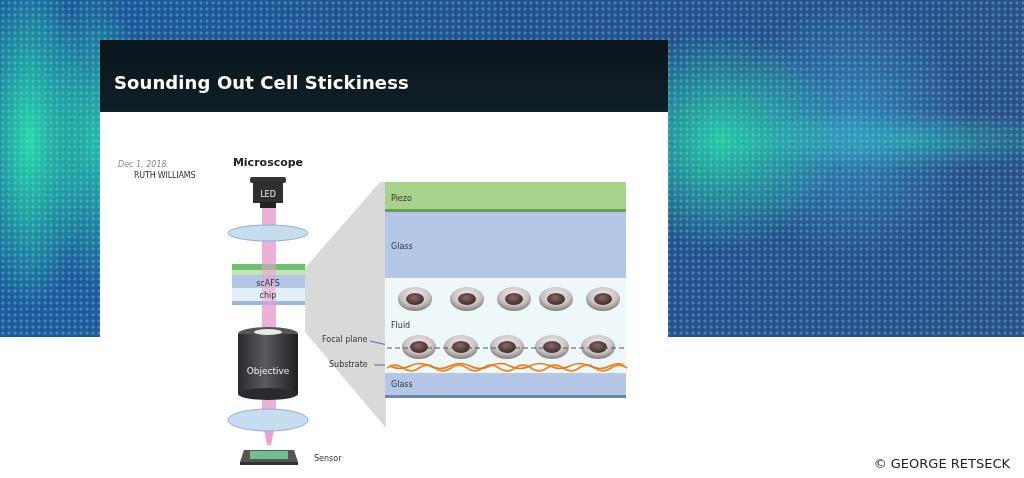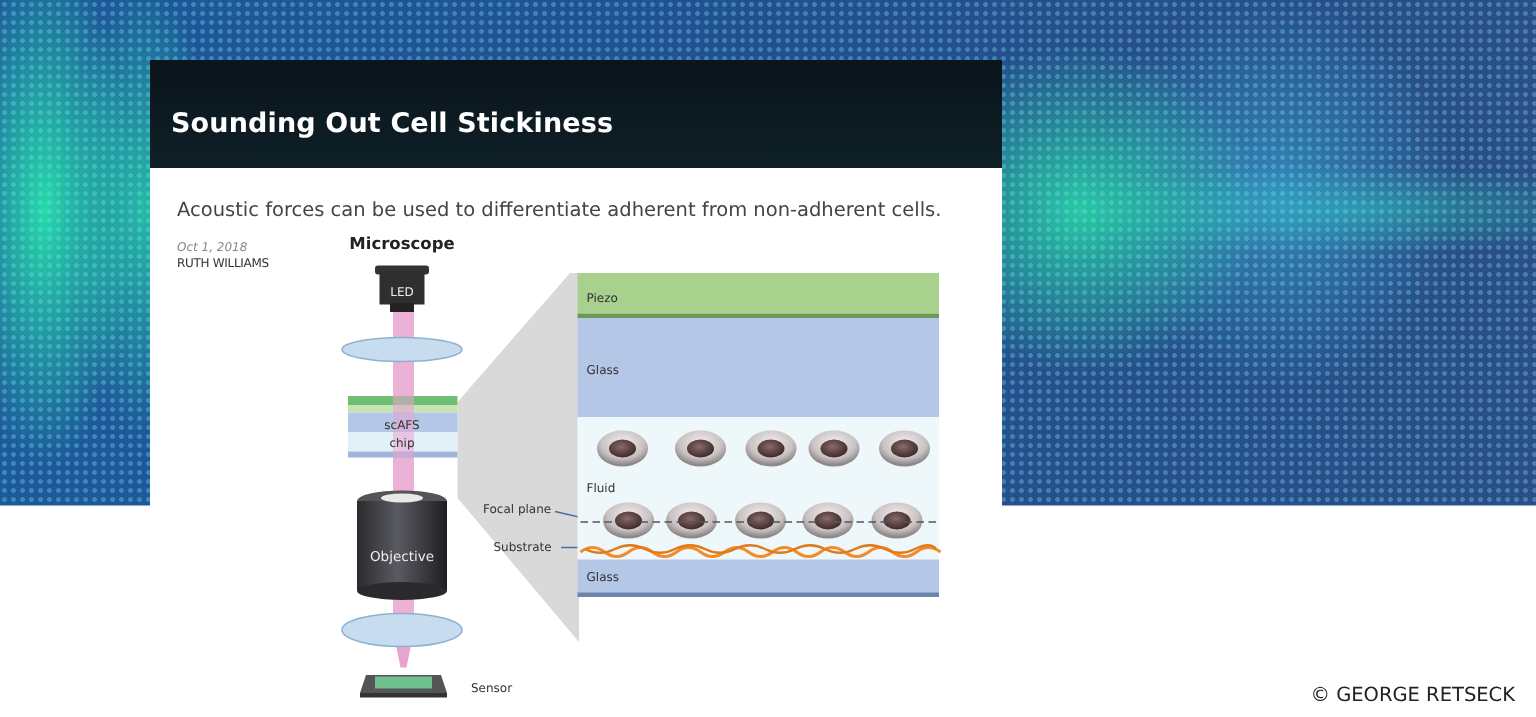--- a/index.html
+++ b/index.html
@@ -15,36 +15,35 @@
   }
   .banner::after { content:""; position:absolute; inset:0;
     background-image: radial-gradient(circle, rgba(120,220,255,0.35) 1.4px, transparent 1.8px);
     background-size:6px 6px; }
   .panel { position:absolute; left:100px; top:40px; width:568px; height:328px; background:#ffffff; }
   .panel-header { position:absolute; left:0; top:0; width:568px; height:72px;
     background: linear-gradient(180deg, #0a141b 0%, #0f2027 100%); }
   .panel-title { position:absolute; left:14px; top:32px; color:#ffffff; font-family:"DejaVu Sans", sans-serif; font-size:18px; font-weight:bold; letter-spacing:0.1px; }
   .subtitle { position:absolute; left:18px; top:93px; color:#444; font-size:13px; }
   .date { position:absolute; left:18px; top:120px; font-size:8px; color:#888; font-style:italic; }
-  .author { position:absolute; left:18px; top:131px; font-size:8px; color:#333; letter-spacing:-0.2px; }
+  .author { position:absolute; left:34px; top:131px; font-size:8px; color:#333; letter-spacing:-0.2px; }
   .fig { position:absolute; left:0; top:0; }
   .credit { position:absolute; right:14px; top:456px; font-size:13px; color:#222; font-family:"DejaVu Sans", sans-serif;margin-left:24px; }
   svg text { font-family:"DejaVu Sans", sans-serif; }
 </style>
 </head>
 <body>
 
 <div class="banner"></div>
 
 <div class="panel">
   <div class="panel-header">
     <div class="panel-title">Sounding Out Cell Stickiness</div>
   </div>
-  <div class="subtitle">Acoustic forces can be used to differentiate adherent from non-adherent cells.</div>
-  <div class="date">Oct 1, 2018</div>
+  <div class="date">Dec 1, 2018</div>
   <div class="author">RUTH WILLIAMS</div>
 
   <svg class="fig" width="568" height="438" viewBox="0 0 568 438">
     <defs>
       <linearGradient id="objg" x1="0" x2="1">
         <stop offset="0" stop-color="#2a2a2e"></stop>
           <stop offset="0.45" stop-color="#5a5a62"></stop>
           <stop offset="1" stop-color="#1e1e22"></stop>
       </linearGradient>
       <radialGradient id="cellg" cx="0.5" cy="0.35" r="0.6">

